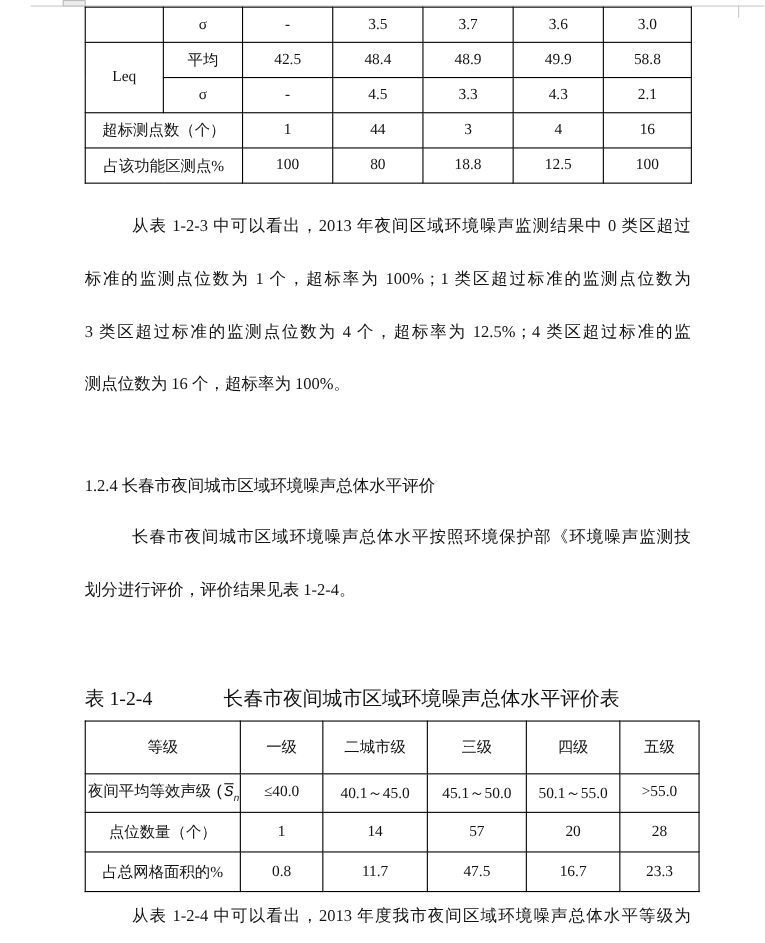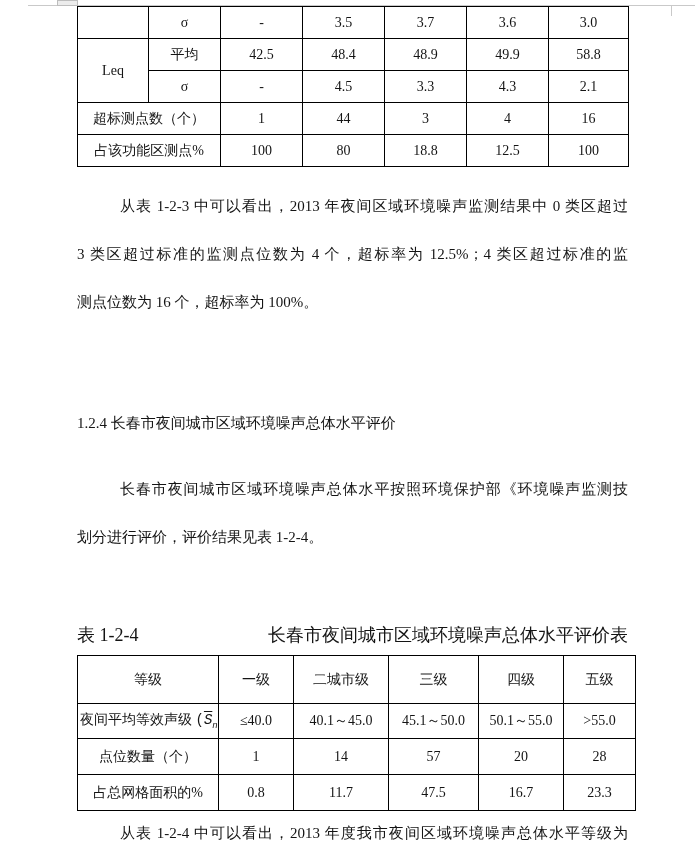--- a/index.html
+++ b/index.html
@@ -36,24 +36,24 @@
     text-decoration-thickness:1px;
     text-underline-offset:3px;
     margin-top:34px;
   }
 
   .para { position:absolute; left:77px; width:551px; font-size:15px; }
   .line { height:48px; line-height:48px; overflow:hidden; }
   .jl { text-align:justify; text-align-last:justify; }
   .indent { text-indent:43px; }
 
-  .heading { position:absolute; left:77px; top:414px; width:551px; height:18px; line-height:18px; font-size:15px; }
+  .heading { position:absolute; left:77px; top:433px; width:551px; height:18px; line-height:18px; font-size:15px; }
 
   .caption { position:absolute; left:77px; top:626px; width:551px; height:18px; line-height:18px; font-size:18px; display:flex; }
-  .cap-title { flex:1; text-align:right; }
+  .cap-title { flex:1; text-align:center; }
 
   .formula { white-space:nowrap;font-family:Liberation Mono, monospace; }
   .sbar { font-style:italic; text-decoration:overline; }
   .formula sub { font-size:9px; font-style:italic; }
 </style>
 </head>
 <body>
 
 <div class="page">
 
@@ -112,20 +112,21 @@
       <td>80</td>
       <td>18.8</td>
       <td>12.5</td>
       <td>100</td>
     </tr>
   </tbody>
     </table>
 
   <div class="para" style="top:182px">
     <div class="line jl indent">从表 1-2-3 中可以看出，2013 年夜间区域环境噪声监测结果中 0 类区超过</div>
+    <div class="line jl">标准的监测点位数为 1 个，超标率为 100%；1 类区超过标准的监测点位数为</div>
     <div class="line jl">3 类区超过标准的监测点位数为 4 个，超标率为 12.5%；4 类区超过标准的监</div>
     <div class="line">测点位数为 16 个，超标率为 100%。</div>
   </div>
 
   <div class="heading">1.2.4 长春市夜间城市区域环境噪声总体水平评价</div>
 
   <div class="para" style="top:465px">
     <div class="line jl indent">长春市夜间城市区域环境噪声总体水平按照环境保护部《环境噪声监测技</div>
     <div class="line">划分进行评价，评价结果见表 1-2-4。</div>
   </div>

